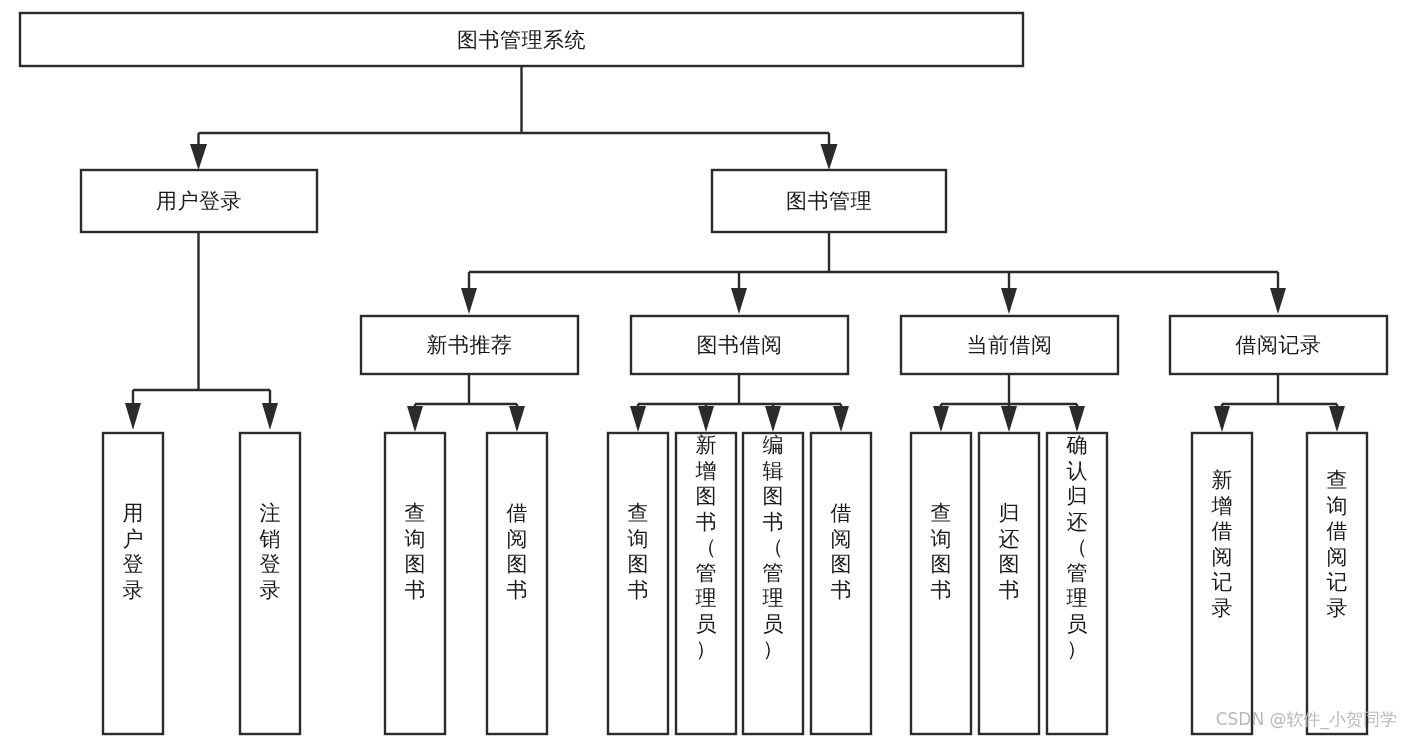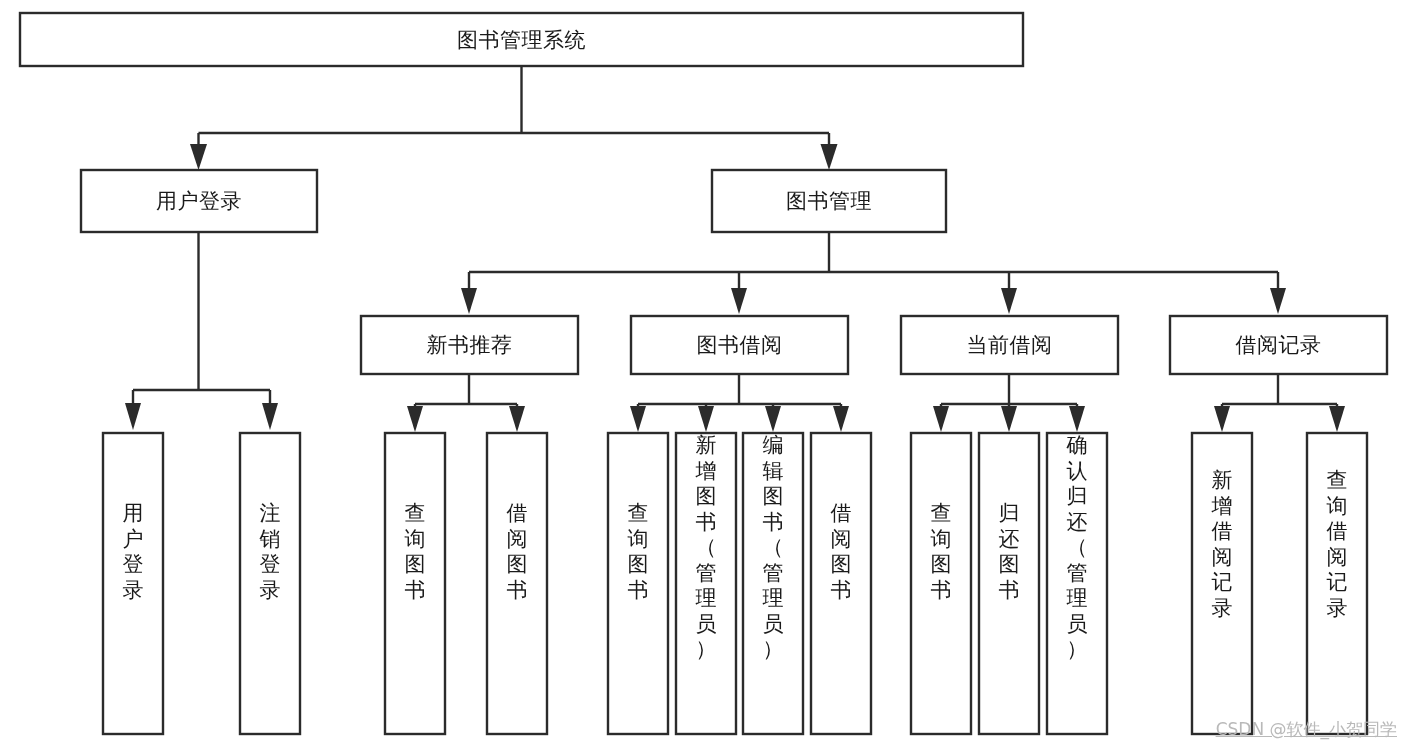--- a/index.html
+++ b/index.html
@@ -55,27 +55,26 @@
     fill: none;
     stroke-linecap: butt;
   }
   .arrow-head {
     fill: #2b2b2b;
     stroke: none;
   }
   .watermark {
     position: absolute;
     right: 8px;
-    bottom: 6px;
+    bottom: 16px;
     font-family: "DejaVu Sans", "Liberation Sans", sans-serif;
     font-size: 17px;
     color: #b9b9b9;
     white-space: nowrap;
     user-select: none;
-    text-decoration: underline;
   }
 </style>
 </head>
 <body>
 
 <div id="diagram-root">
 
   <svg id="flow-svg" viewBox="0 0 1405 747">
 
     <g>

